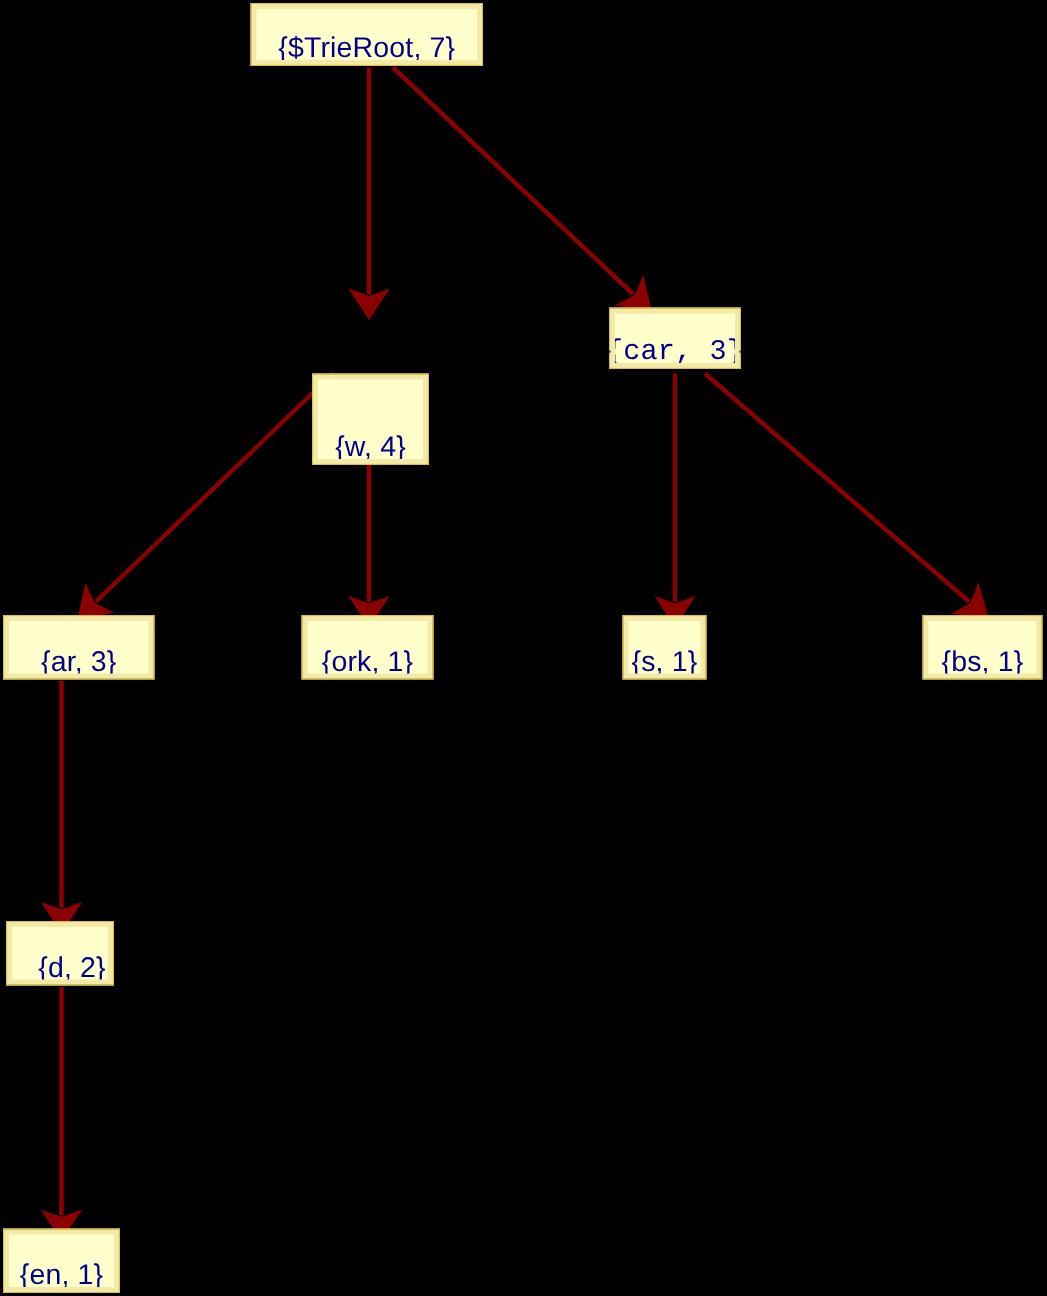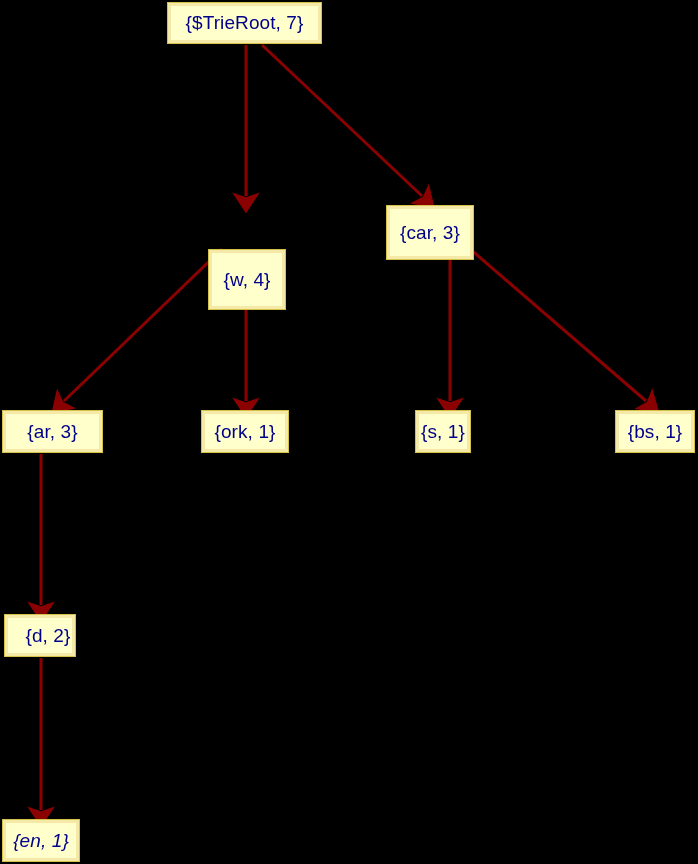--- a/index.html
+++ b/index.html
@@ -32,21 +32,21 @@
     pointer-events: none;
   }
   .node {
     position: absolute;
     box-sizing: border-box;
     background: #FFFFCC;
     border: 1px solid #D4C24A;
     outline: 3px solid #F5E9A8;
     outline-offset: -4px;
     display: flex;
-    align-items: center;
+    align-items: flex-end;
     justify-content: center;
     color: #00008B;
     font-size: 19px;
     line-height: 1;
     letter-spacing: 0.1px;
     white-space: nowrap;
   }
   .node-label {
     display: block;
     padding-bottom: 1px;
@@ -75,36 +75,36 @@
       </g>
   </svg>
 
   <div id="nodes-group">
       <div class="node" style="left: 167px; top: 2px; width: 155px; height: 42px;">
         <span class="node-label">{$TrieRoot, 7}</span>
       </div>
       <div class="node" style="left: 208px; top: 205px; width: 78px; height: 61px; margin-top: 44px;">
         <span class="node-label">{w, 4}</span>
       </div>
-      <div class="node" style="left: 386px; top: 205px; width: 88px; height: 55px;">
+      <div class="node" style="left: 406px; top: 205px; width: 88px; height: 41px; font-family: Liberation Mono, monospace;">
         <span class="node-label">{car, 3}</span>
       </div>
       <div class="node" style="left: 2px; top: 410px; width: 101px; height: 43px;">
         <span class="node-label">{ar, 3}</span>
       </div>
       <div class="node" style="left: 201px; top: 410px; width: 88px; height: 43px;">
         <span class="node-label">{ork, 1}</span>
       </div>
       <div class="node" style="left: 415px; top: 410px; width: 56px; height: 43px;">
         <span class="node-label">{s, 1}</span>
       </div>
       <div class="node" style="left: 615px; top: 410px; width: 80px; height: 43px;">
         <span class="node-label">{bs, 1}</span>
       </div>
       <div class="node" style="left: 4px; top: 614px; width: 72px; height: 43px; padding-left: 16px;">
         <span class="node-label">{d, 2}</span>
       </div>
-      <div class="node" style="left: 2px; top: 819px; width: 78px; height: 43px; font-style: italic;">
+      <div class="node" style="left: 2px; top: 819px; width: 78px; height: 43px;">
         <span class="node-label">{en, 1}</span>
       </div>
     </div>
 
 </div>
 
 </body></html>

